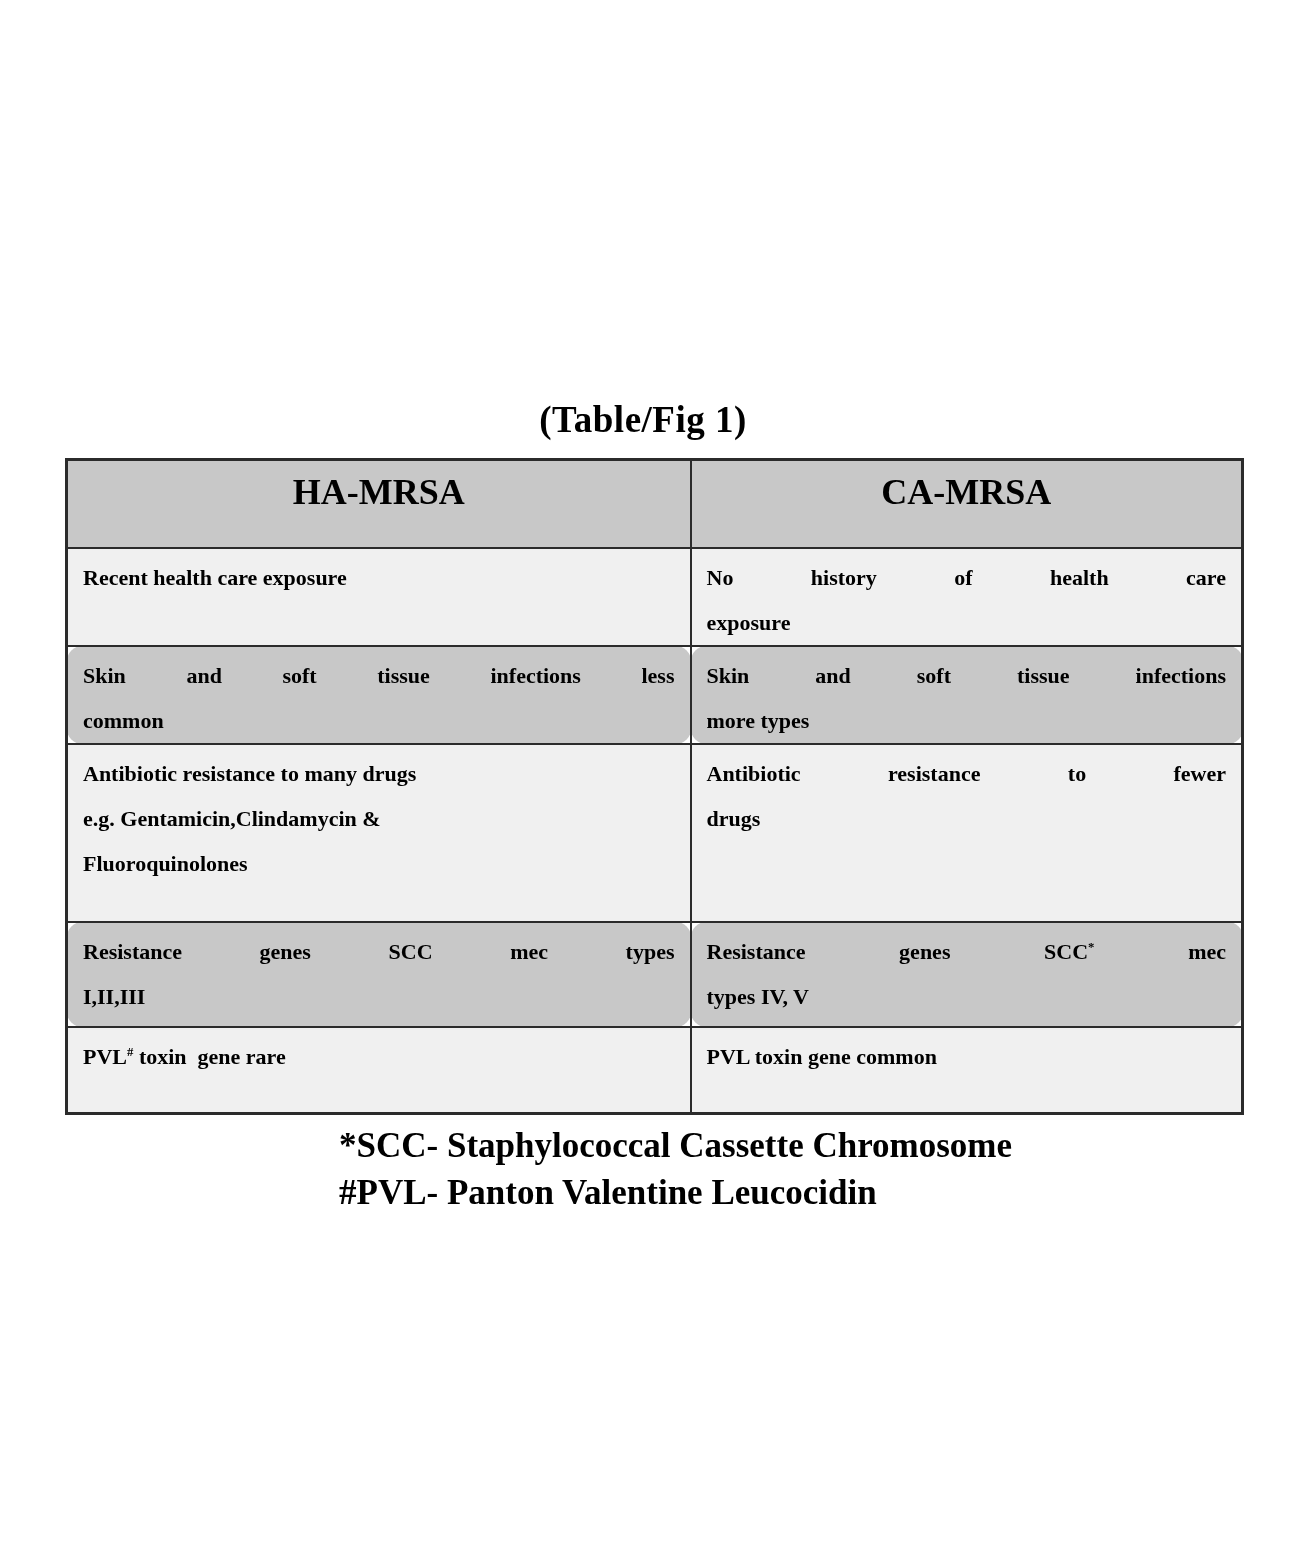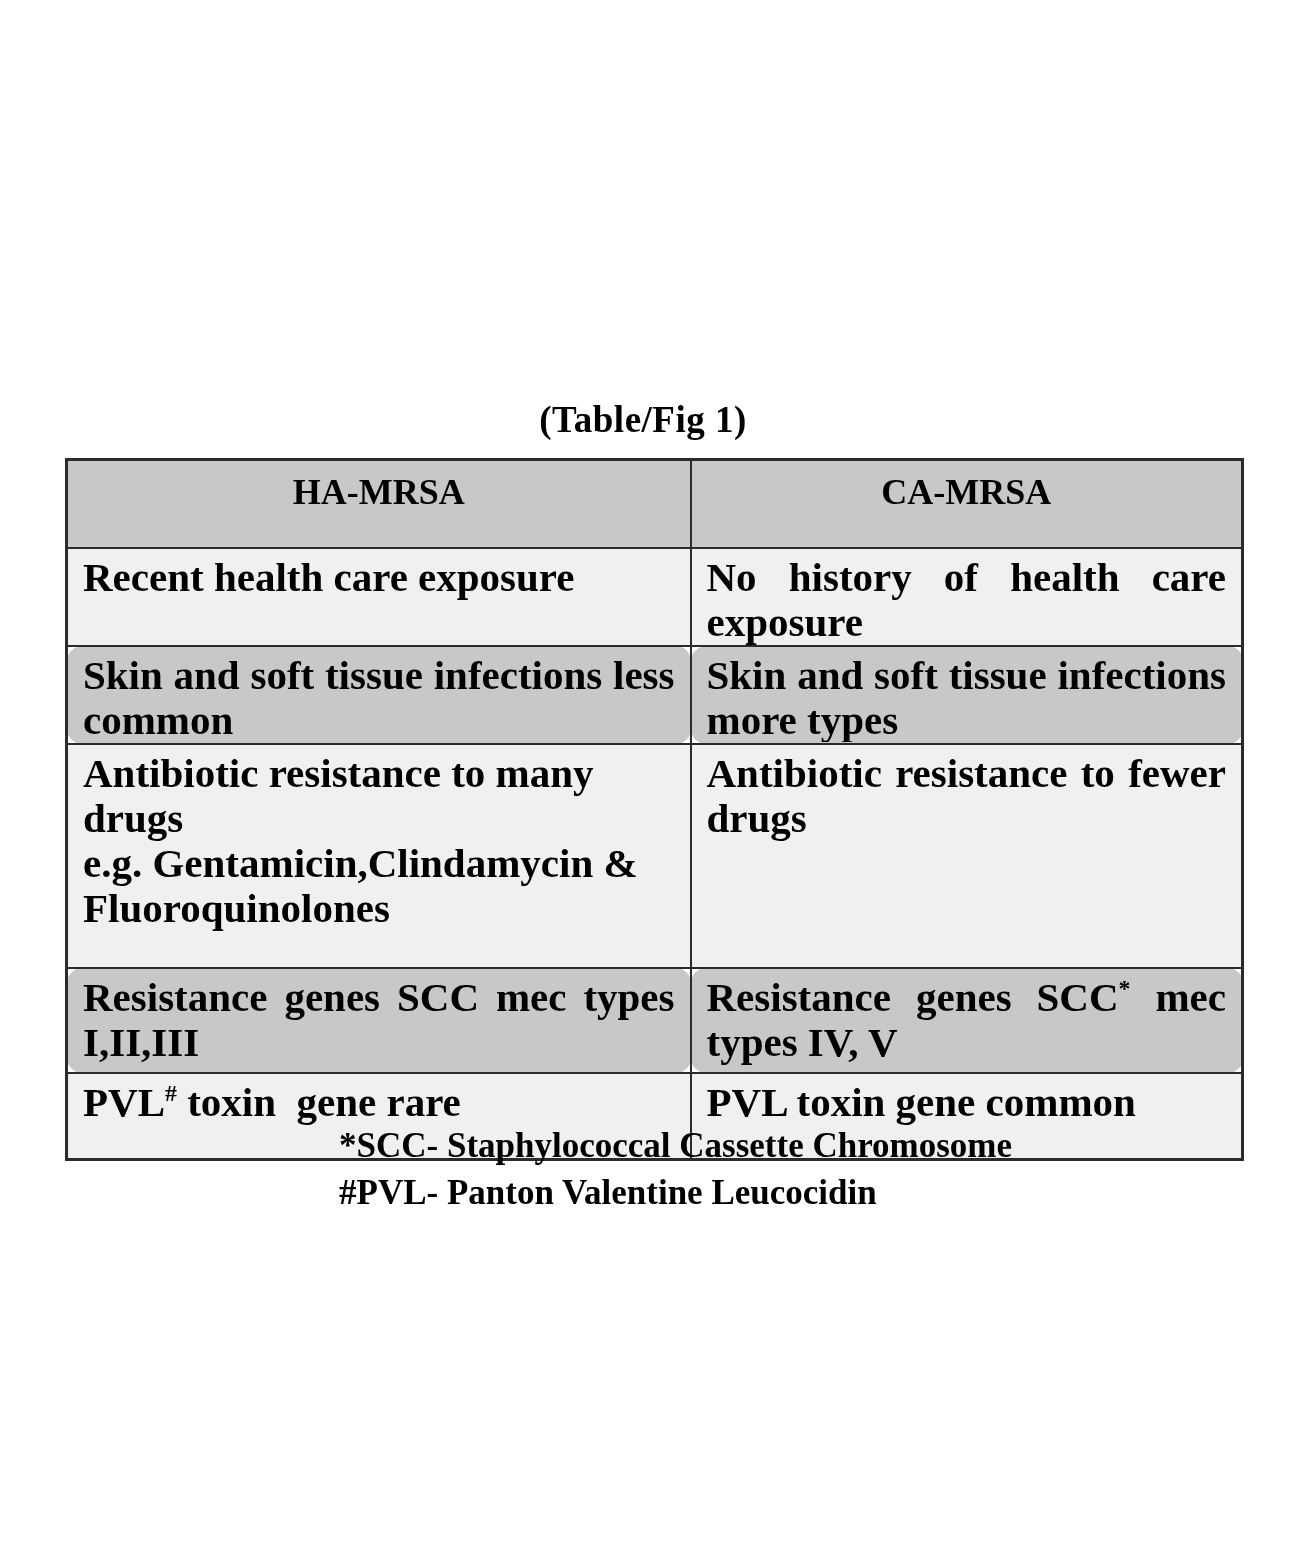--- a/index.html
+++ b/index.html
@@ -38,21 +38,21 @@
     top: 458px;
     width: 1176px;
     border-collapse: collapse;
     table-layout: fixed;
     border: 3px solid var(--border);
   }
   table.mrsa th, table.mrsa td {
     border: 2px solid var(--border);
     vertical-align: top;
     padding: 6px 15px 0 15px;
-    font-size: 41px;
+    font-size: 22px;
     line-height: 45px;
     font-weight: bold;
     overflow: hidden;
   }
   table.mrsa th {
     background: var(--header-bg);
     text-align: center;
     font-size: 36px;
     padding-top: 9px;
   }
@@ -107,21 +107,21 @@
     <tr class="shaded" style="height:85px">
       <td>
           <div class="cell-line j">Skin and soft tissue infections less</div>
           <div class="cell-line">common</div>
         </td>
       <td>
           <div class="cell-line j">Skin and soft tissue infections</div>
           <div class="cell-line">more types</div>
         </td>
     </tr>
-    <tr class="light" style="height:224px">
+    <tr class="light" style="height:178px">
       <td>
           <div class="cell-line">Antibiotic resistance to many drugs</div>
           <div class="cell-line">e.g. Gentamicin,Clindamycin &amp;</div>
           <div class="cell-line">Fluoroquinolones</div>
         </td>
       <td>
           <div class="cell-line j">Antibiotic resistance to fewer</div>
           <div class="cell-line">drugs</div>
         </td>
     </tr>

